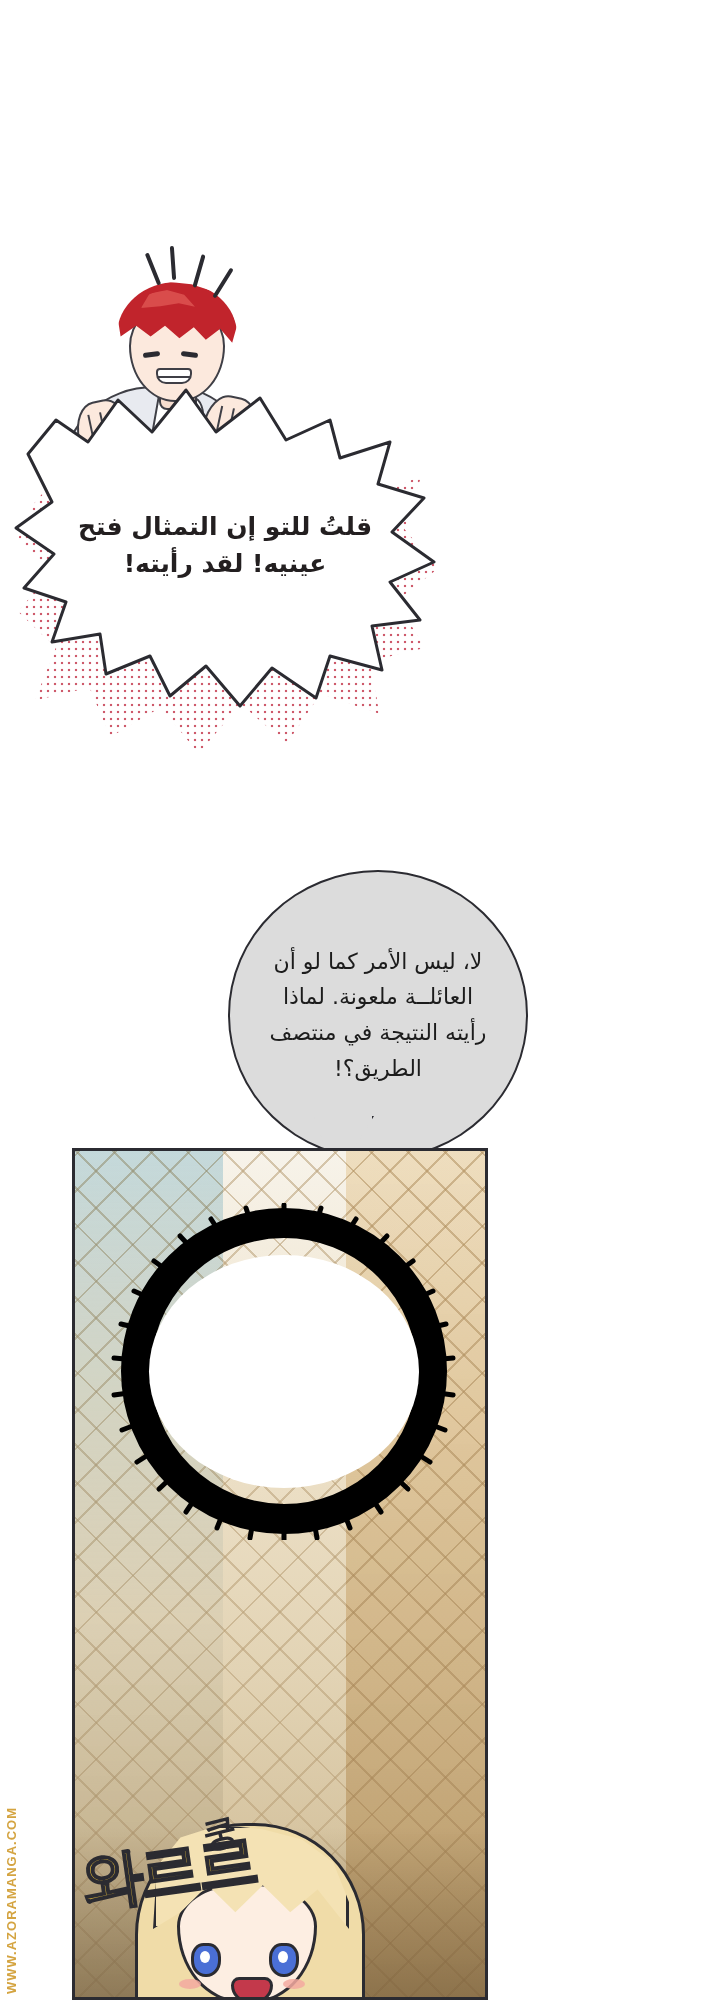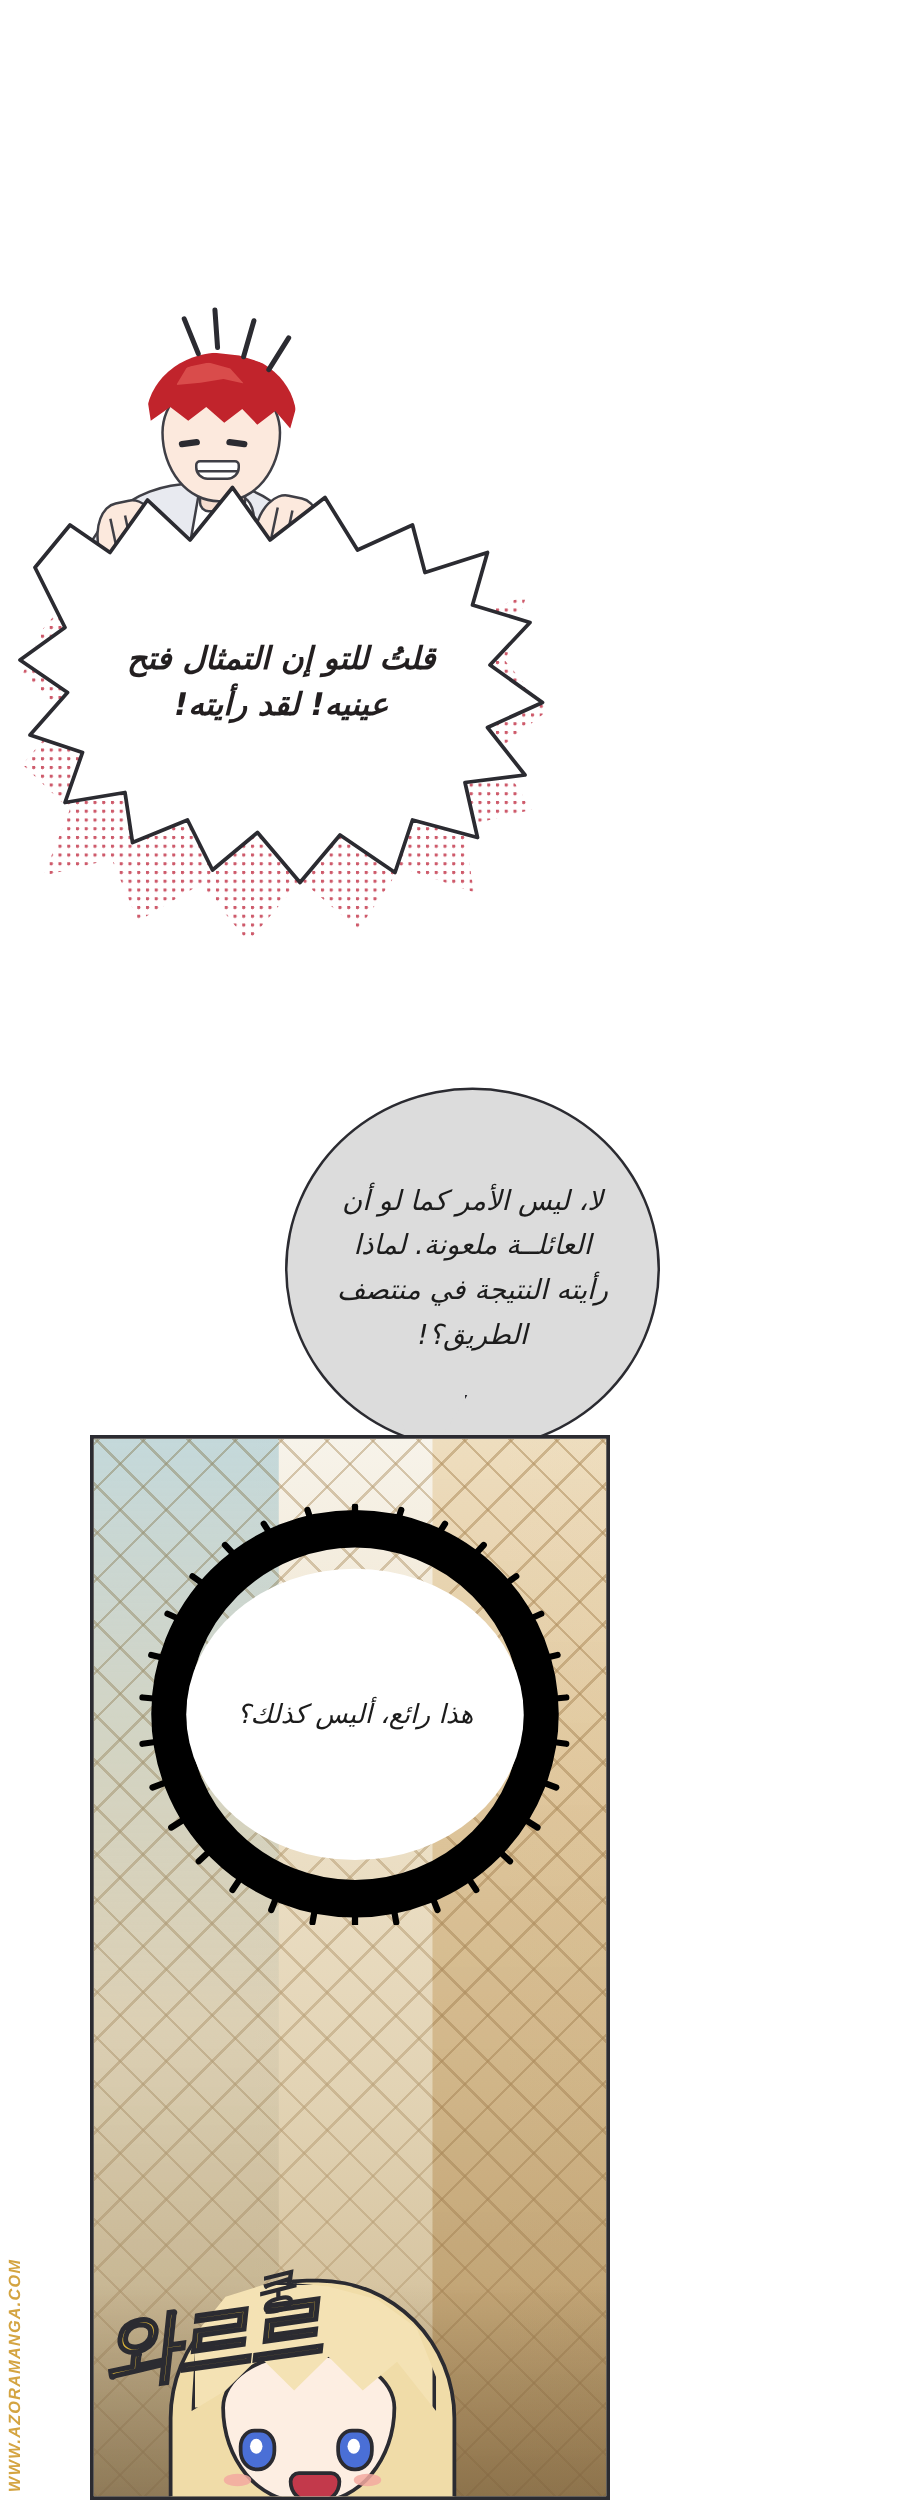--- a/index.html
+++ b/index.html
@@ -16,21 +16,20 @@
     overflow: hidden;
     font-family: "Liberation Sans", sans-serif;
   }
 
   .page {
     position: relative;
     width: 612px;
     height: 2000px;
     background: #ffffff;
     overflow: hidden;
-    font-style: italic;
   }
 
   
   .panel-shout {
     position: absolute;
     left: 0;
     top: 240px;
     width: 520px;
     height: 560px;
   }
@@ -429,21 +428,20 @@
               <line x1="61" y1="97" x2="41" y2="88"></line>
               <line x1="79" y1="71" x2="61" y2="58"></line>
               <line x1="102" y1="49" x2="87" y2="33"></line>
               <line x1="129" y1="33" x2="118" y2="16"></line>
               <line x1="159" y1="23" x2="153" y2="5"></line>
             </g>
           </g>
         </svg>
       </div>
       <div class="ring-inner"></div>
-      <div class="ring-text">هذا رائع، أليس كذلك؟</div>
     </div>
 
     <div class="char2">
       <div class="c2-hair-back"></div>
       <div class="c2-face"></div>
       <div class="c2-bangs"></div>
       <div class="c2-blush-l"></div>
       <div class="c2-blush-r"></div>
       <div class="c2-eye-l"></div>
       <div class="c2-eye-r"></div>

